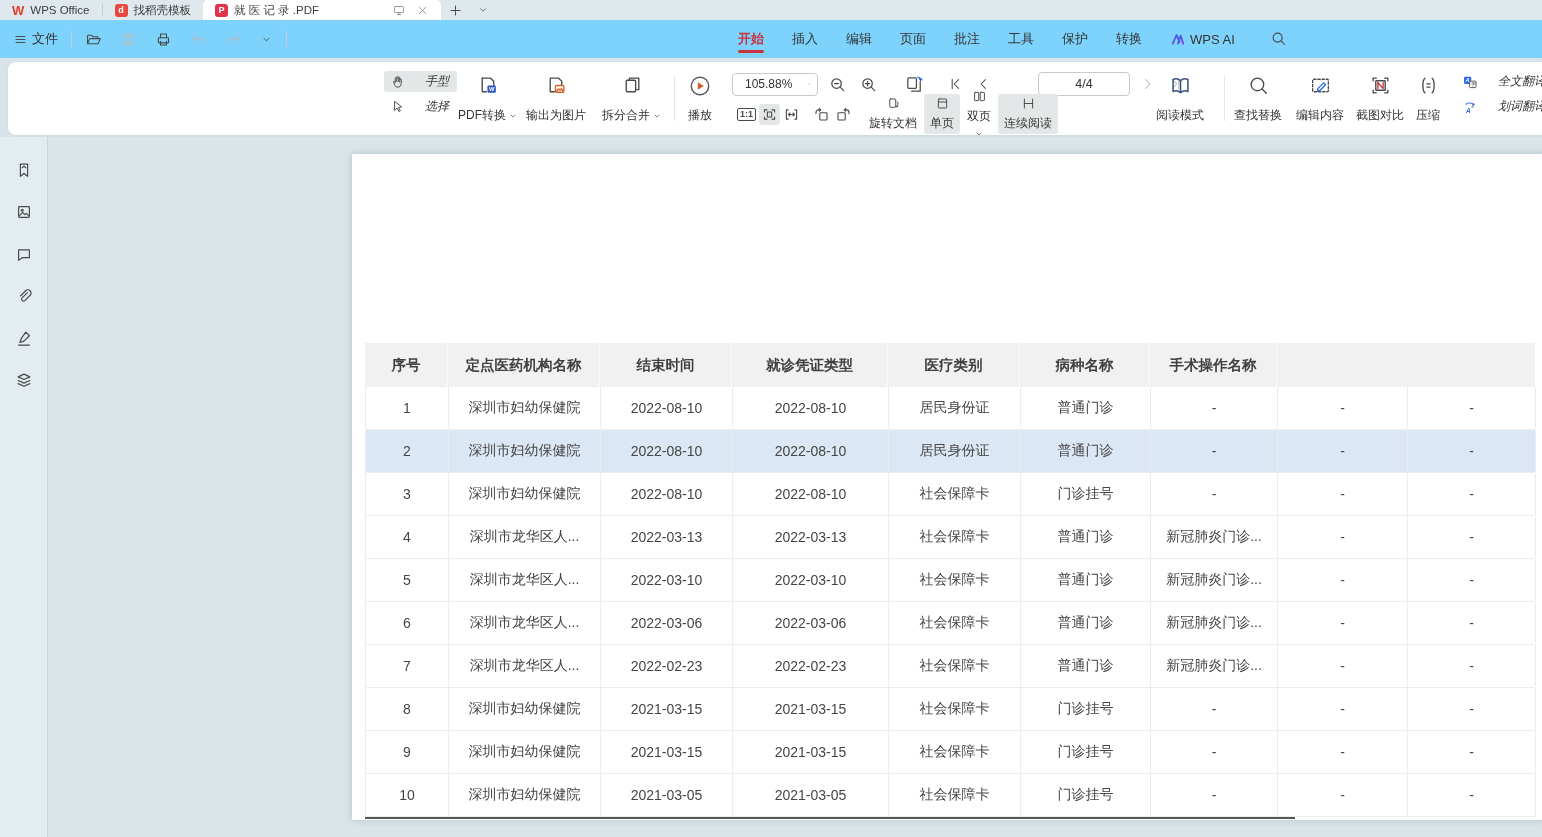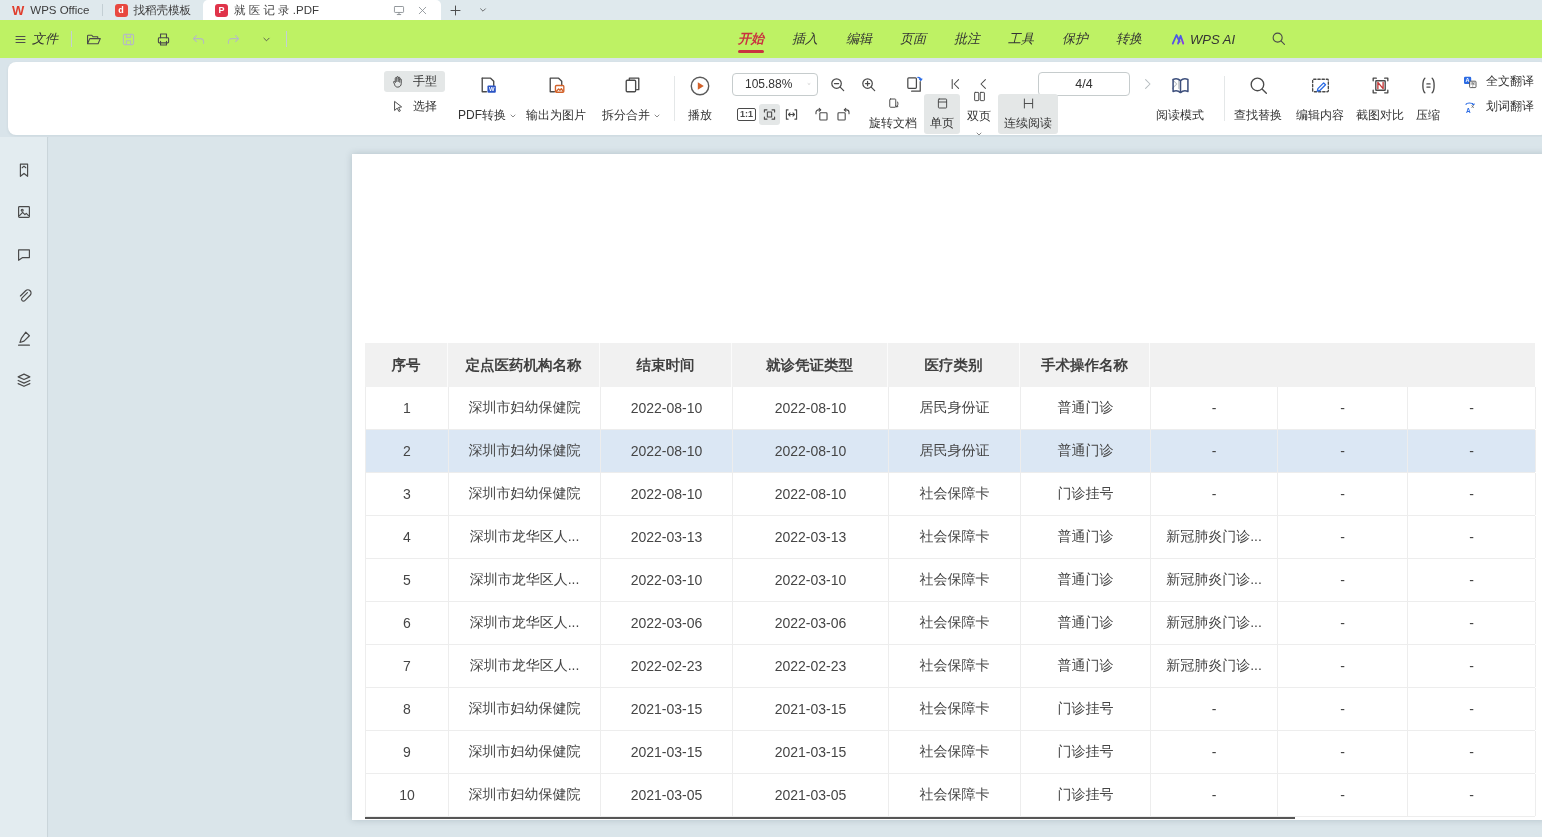--- a/index.html
+++ b/index.html
@@ -16,40 +16,40 @@
   .tab.active { background:#fff; border-radius:5px 5px 0 0; width:238px; }
   .tabsep { width:1px; height:12px; background:#c3cfd4; align-self:center; }
   .wlogo { color:#e03e2d; font-weight:bold; font-size:13px; line-height:1; }
   .sq-ic { width:13px; height:13px; border-radius:3px; color:#fff; font-size:9px; font-weight:bold; display:flex; align-items:center; justify-content:center; }
   .docer { background:#e8483f; }
   .pdfic { background:#e0344a; }
   .tab-btn { display:flex; align-items:center; margin-left:4px; }
   .titlebar .plusbtn, .titlebar .chevbtn { display:flex; align-items:center; padding:0 7px; }
 
   
-  .menubar { height:38px; background:#bef264; position:relative;font-style:italic; }
+  .menubar { height:38px; background:#7dd3fc; position:relative; }
   .mgroup { position:absolute; top:0; height:38px; display:flex; align-items:center; gap:8px; }
   .mbtn { display:flex; align-items:center; gap:4px; padding:4px 5px; border-radius:3px; font-size:13px; color:#333; }
   .mdiv { width:1px; height:16px; background:#c3cfd4; }
   .menu-items { position:absolute; left:736px; top:0; height:38px; display:flex; align-items:center; gap:24px; }
   .mitem { font-size:13px; color:#333; padding:9px 2px; position:relative; white-space:nowrap; }
   .mitem.active { color:#c9323f; font-weight:bold; }
   .mitem.active::after { content:""; position:absolute; left:2px; right:2px; bottom:4px; height:3px; background:#c9323f; border-radius:2px; }
   .ai-item { display:flex; align-items:center; gap:4px; }
   .msearch { position:absolute; left:1270px; top:10px; }
 
   
   .toolbar { position:absolute; left:8px; top:62px; width:1540px; height:73px; background:#fff; border-radius:8px; box-shadow:0 1px 3px rgba(40,60,70,.08); }
   .tb { position:absolute; }
   .vdiv { position:absolute; top:14px; height:45px; width:1px; background:#e4e7e8; }
   .lbl { font-size:12px; color:#333; white-space:nowrap; }
   .bigbtn { display:flex; flex-direction:column; align-items:center; justify-content:space-between; height:54px; top:10px; padding:2px 4px; border-radius:4px; }
   .bigbtn .lblrow { display:flex; align-items:center; gap:2px; }
   .ministack { top:9px; display:flex; flex-direction:column; gap:4px; }
-  .mini { display:flex; align-items:center; gap:8px; padding:2px 8px 2px 6px; border-radius:3px; font-size:12.5px; color:#333; }
+  .mini { display:flex; align-items:center; gap:20px; padding:2px 8px 2px 6px; border-radius:3px; font-size:12.5px; color:#333;font-style:italic; }
   .sel { background:#e4e7e7; }
   .toprow { top:10px; height:24px; display:flex; align-items:center; }
   .botrow { top:41px; height:22px; display:flex; align-items:center; gap:1px; }
   .zoombox { width:86px; height:23px; border:1px solid #c6cccd; border-radius:4px; display:flex; align-items:center; padding:0 6px; gap:4px; }
   .zoombox input { border:none; outline:none; width:58px; font-size:12px; color:#333; font-family:inherit; background:transparent;margin-left:6px; }
   .pagebox { width:92px; height:24px; border:1px solid #c6cccd; border-radius:4px;margin-left:37px; }
   .pagebox input { border:none; outline:none; width:100%; height:100%; text-align:center; font-size:12.5px; color:#333; font-family:inherit; background:transparent; }
   .icbtn { padding:2px; border-radius:3px; display:flex; align-items:center; justify-content:center; }
   .onetoone { font-size:9px; font-weight:bold; color:#4a4a4a; border:1.3px solid #4a4a4a; border-radius:2px; padding:1px 2px; line-height:1; }
   .pill { display:flex; align-items:center; gap:4px; padding:2px 6px; border-radius:3px; font-size:12.5px; color:#333; white-space:nowrap;flex-direction:column; }
@@ -471,20 +471,21 @@
 
 <div class="canvas">
   <div class="page">
     <div class="dtable">
       <div class="thead">
           <div class="hcell">序号</div>
           <div class="hcell">定点医药机构名称</div>
           <div class="hcell">结束时间</div>
           <div class="hcell">就诊凭证类型</div>
           <div class="hcell">医疗类别</div>
+          <div class="hcell">病种名称</div>
           <div class="hcell">手术操作名称</div>
         </div>
       <div class="tbody">
           <div class="trow">
             <div class="tcell">1</div>
             <div class="tcell">深圳市妇幼保健院</div>
             <div class="tcell">2022-08-10</div>
             <div class="tcell">2022-08-10</div>
             <div class="tcell">居民身份证</div>
             <div class="tcell">普通门诊</div>

